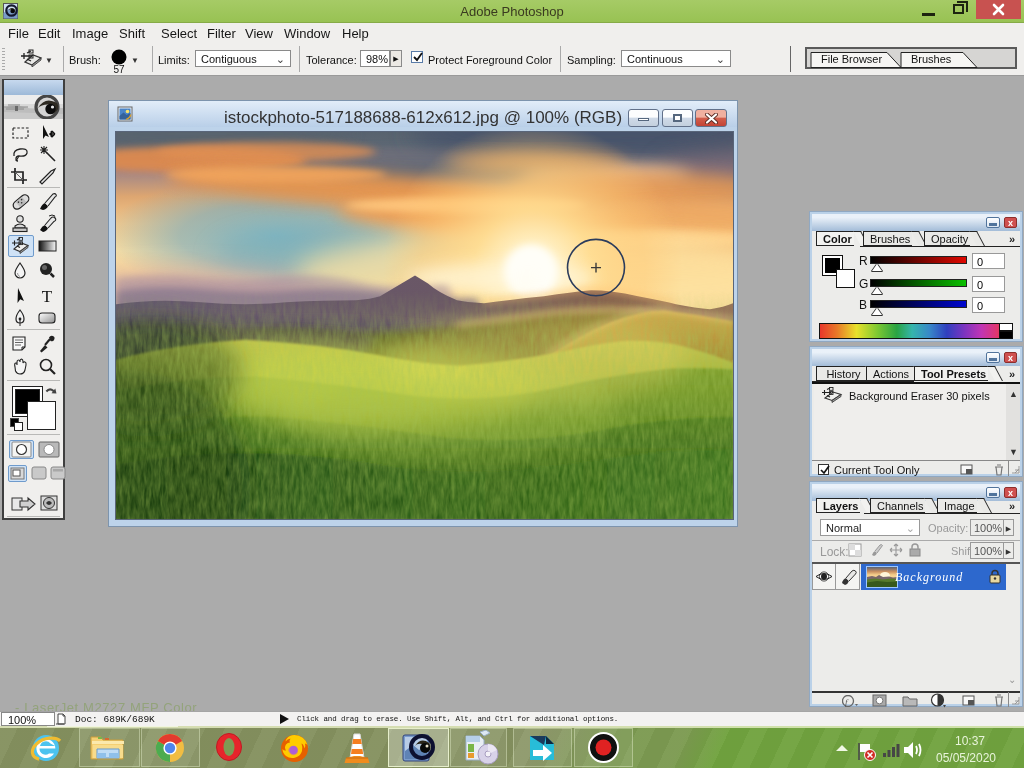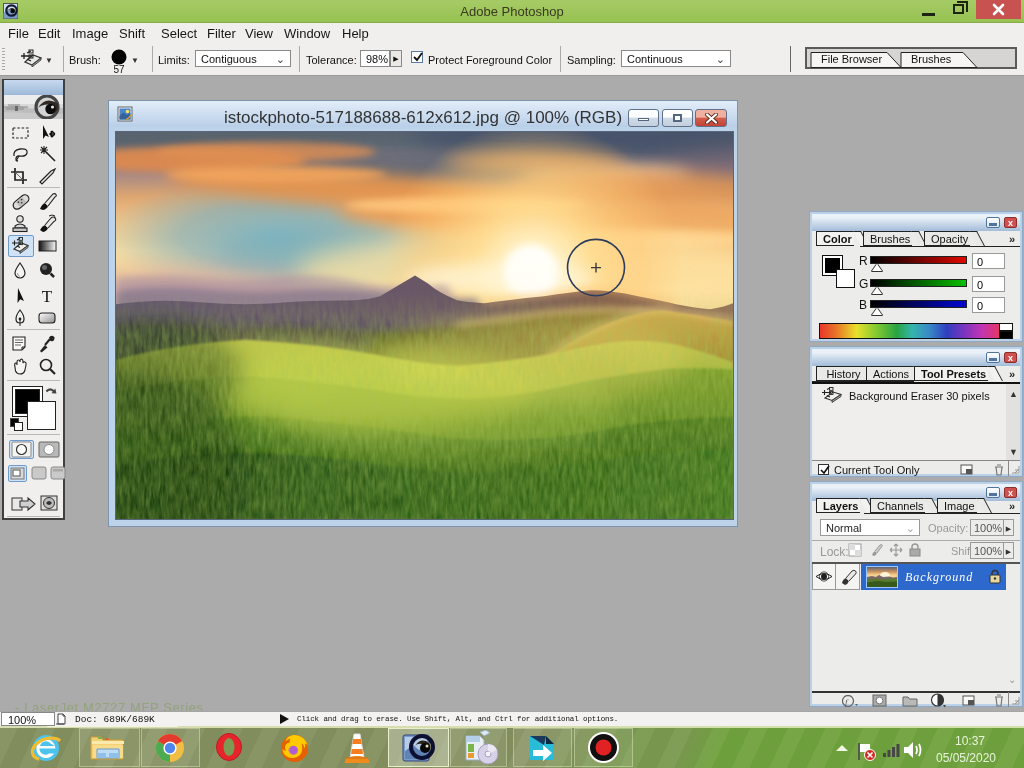--- a/index.html
+++ b/index.html
@@ -626,21 +626,21 @@
             <stop offset="1" stop-color="#f8e0a0"></stop>
       </linearGradient>
         </defs>
       <rect width="30" height="13" fill="url(#thsky)"></rect>
       <ellipse cx="18" cy="8.5" rx="5" ry="3.5" fill="#fff8dc" opacity="0.95"></ellipse>
       <path d="M0,10 L5,9 9,10 12,8 16,10 22,9.5 26,10.5 30,10 L30,20 L0,20 Z" fill="#6a5a64" opacity="0.9"></path>
       <path d="M0,12.5 L8,11.5 16,12.5 24,11.5 30,12 L30,20 L0,20 Z" fill="#577b2c"></path>
       <path d="M0,15.5 L10,14 20,15 30,14.5 L30,20 L0,20 Z" fill="#37591c"></path>
     </svg>
   </div>
-  <div class="abs" style="left:93px;top:86px;font-size:12px;color:#fff;font-style:italic;font-family:'Liberation Serif',serif;letter-spacing:1px">Background</div>
+  <div class="abs" style="left:83px;top:86px;font-size:12px;color:#fff;font-style:italic;font-family:'Liberation Serif',serif;letter-spacing:1px">Background</div>
   <svg class="abs" style="left:176px;top:85px" width="14" height="15">
       <rect x="2" y="6" width="10" height="8" rx="1" fill="#e8d8a0" stroke="#333"></rect>
       <path d="M4,6 v-1.5 a3,3 0 0 1 6,0 V6" fill="none" stroke="#333" stroke-width="1.4"></path>
       <circle cx="7" cy="9.5" r="1.2" fill="#333"></circle>
     </svg>
   <div class="abs" style="left:196px;top:84px;font-size:10px;color:#999">⌃</div>
   <div class="abs" style="left:194px;top:80px;width:14px;height:127px;background:#ececea"></div>
   <div class="abs" style="left:0px;top:106px;width:194px;height:101px;background:#ececea"></div>
   <div class="abs" style="left:196px;top:190px;font-size:10px;color:#999">⌄</div>
   <div class="abs" style="left:0;top:207px;width:208px;height:2px;background:#333"></div>
@@ -667,21 +667,21 @@
     </svg>
   <svg class="abs" style="left:180px;top:209px" width="14" height="14">
       <path d="M3,4 h8 M4,4 l1,9 h4 l1,-9 M5,2 h4" stroke="#777" fill="none" stroke-width="1.2"></path>
     </svg>
   <div class="abs" style="left:196px;top:208px;width:1px;height:15px;background:#888"></div>
   <svg class="abs" style="left:199px;top:212px" width="10" height="10">
       <path d="M8,1 L8,8 L1,8 M4,5 L8,5 M8,4 L4,8" stroke="#999" fill="none"></path>
     </svg>
 </div>
 
-<div class="abs" style="left:15px;top:700px;font-size:13px;letter-spacing:0.6px;color:#93a37b">- LaserJet M2727 MFP Series</div>
+<div class="abs" style="left:15px;top:700px;font-size:13px;letter-spacing:0.6px;color:#93a37b">- LaserJet M2727 MFP Color</div>
 
 <div class="abs" id="statusbar">
   <div class="abs" style="left:1px;top:0px;width:54px;height:14px;background:#fff;border:1px solid #888;padding:1px 0 0 6px">100%</div>
   <svg class="abs" style="left:55px;top:1px" width="12" height="13">
       <path d="M3,1 h5 l2,2 v8 h-7 Z" fill="#fff" stroke="#444"></path>
       <path d="M8,1 v2 h2" fill="none" stroke="#444"></path>
       <path d="M1,11 h8" stroke="#444"></path>
     </svg>
   <div class="abs" style="left:75px;top:2px;font-family:'Liberation Mono',monospace;font-size:9.5px">Doc: 689K/689K</div>
   <div class="abs" style="left:280px;top:2px;width:0;height:0;border-top:5px solid transparent;border-bottom:5px solid transparent;border-left:9px solid #111"></div>

